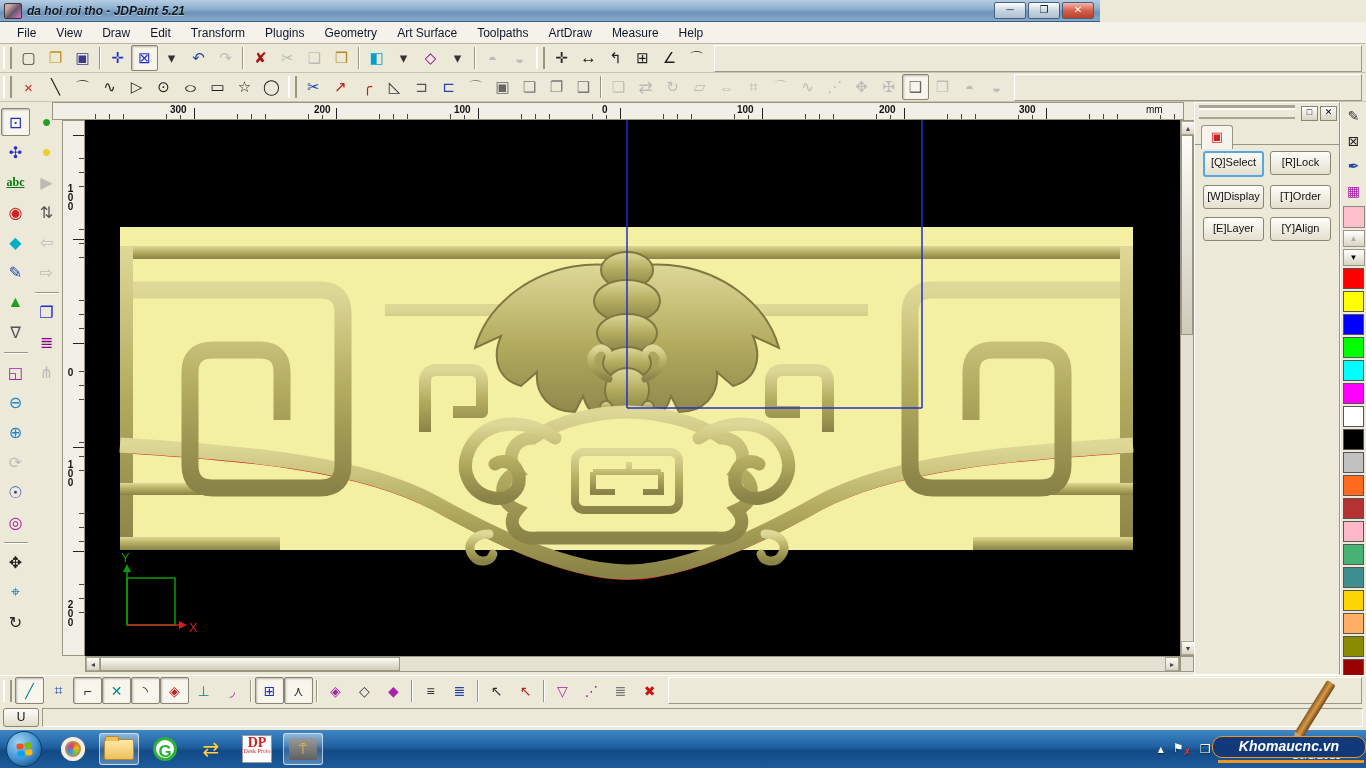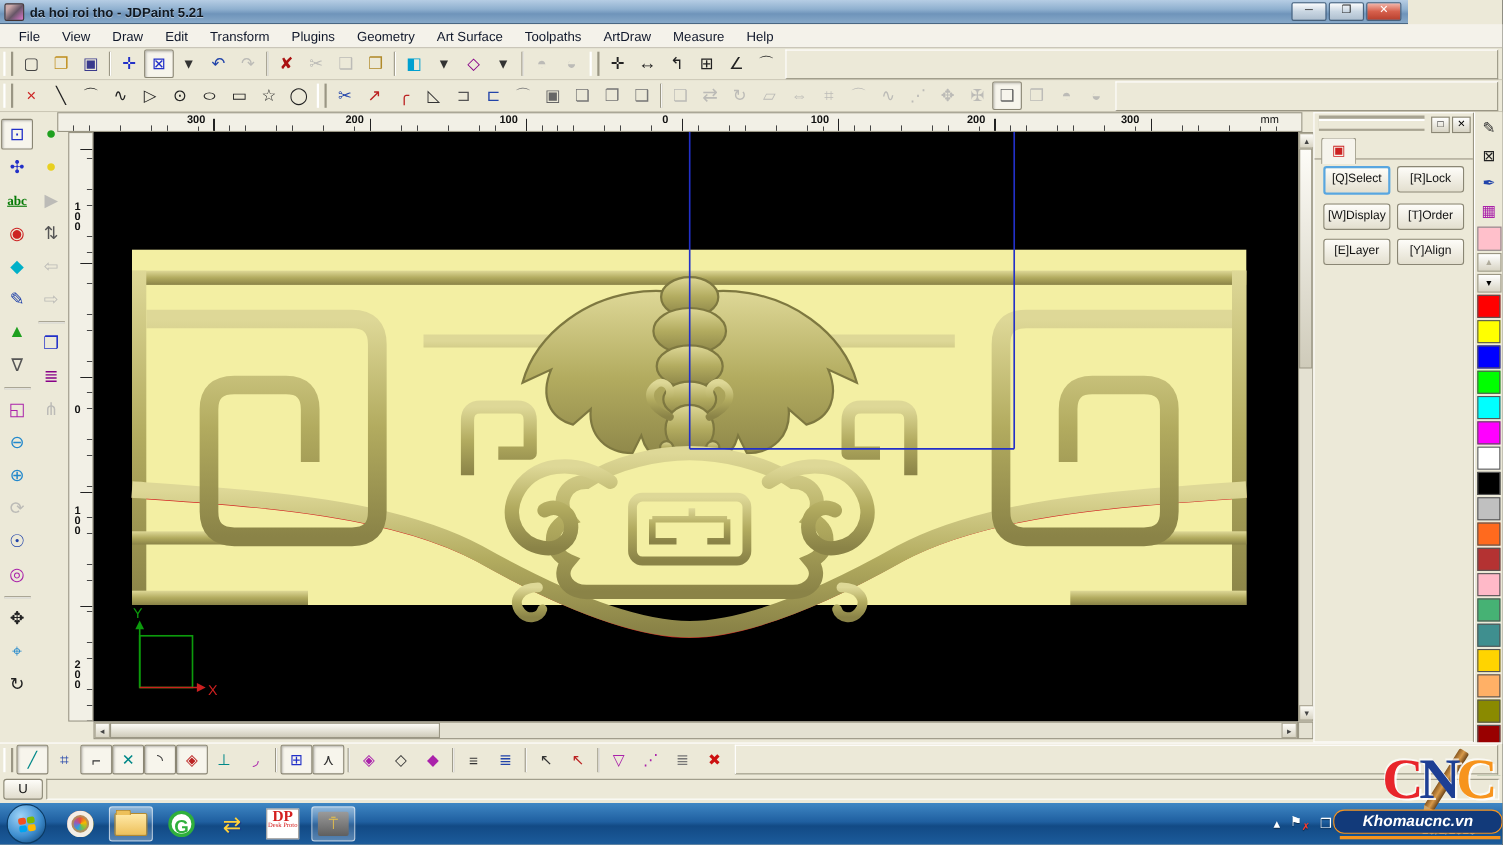--- a/index.html
+++ b/index.html
@@ -1,23 +1,23 @@
 <!DOCTYPE html>
 <html style="--gold: #b2ab5f; --goldlight: #ded897; --golddark: #7e7840; --panelbg: #f3efa3; --canvasbg: #000000; --guideblue: #2230c8; --outlinered: #d42020; --uibg: #ece9d8; --taskbarblue: #1f5fa0; --selectblue: #58a6e0;"><head>
 <meta charset="utf-8">
 <style>
   html,body{margin:0;padding:0;}
   body{width:1366px;height:768px;position:relative;overflow:hidden;
        font-family:"Liberation Sans","DejaVu Sans",sans-serif;font-size:12px;
        background:#ece9d8;-webkit-font-smoothing:antialiased;}
   .abs{position:absolute;}
   
-  #titlebar{left:0;top:0;width:1280px;height:22px;
+  #titlebar{left:0;top:0;width:1100px;height:22px;
     background:linear-gradient(#b6cde4 0%,#8fb0cf 40%,#6f94ba 60%,#87a9c9 100%);
-    display:flex;align-items:center;border-bottom:1px solid #3a5a7a;box-sizing:border-box;}
+    display:flex;align-items:center;border-bottom:1px solid #3a5a7a;box-sizing:border-box;font-style:italic;}
   #app-icon{width:16px;height:14px;margin:0 5px 0 4px;border-radius:2px;
     background:linear-gradient(135deg,#caa 20%,#656 55%,#d7c);border:1px solid #433;}
   #title-text{font-weight:bold;color:#101820;text-shadow:0 1px 0 rgba(255,255,255,.45);}
   .wbtns{margin-left:auto;display:flex;gap:2px;padding-right:6px;}
   .wbtn{width:30px;height:15px;border:1px solid #47617c;border-radius:2px;
     background:linear-gradient(#fdfdfd,#c9d6e2 50%,#aebfcf);text-align:center;line-height:13px;
     font-size:10px;color:#222;}
   .wbtn.close{background:linear-gradient(#f2b7ac,#d6604c 50%,#b8402e);color:#fff;}
   
   #menubar{left:0;top:22px;width:1366px;height:22px;background:#f4f2ea;border-bottom:1px solid #b8b4a4;
@@ -783,16 +783,15 @@
       <span class="trayicon" data-name="tray-volume-icon">◀)</span>
     <div id="clock" data-name="taskbar-clock">
       <div data-name="clock-time">10:22 AM</div>
       <div data-name="clock-date">10/1/2018</div>
     </div>
   </div>
 </div>
 
 <div class="abs" id="watermark" data-name="watermark">
   <div id="wm-pencil" data-name="pencil-icon"></div>
-  <div id="wm-letters" data-name="cnc-logo"><span data-name="cnc-letter" style="color: rgb(232, 37, 43);">C</span><span data-name="cnc-letter" style="color: rgb(29, 63, 148);">N</span><span data-name="cnc-letter" style="color: rgb(247, 148, 29);">C</span></div>
   <div id="wm-line" data-name="watermark-underline"></div>
   <div id="wm-pill" data-name="watermark-site">Khomaucnc.vn</div>
 </div>
 
 </body></html>

